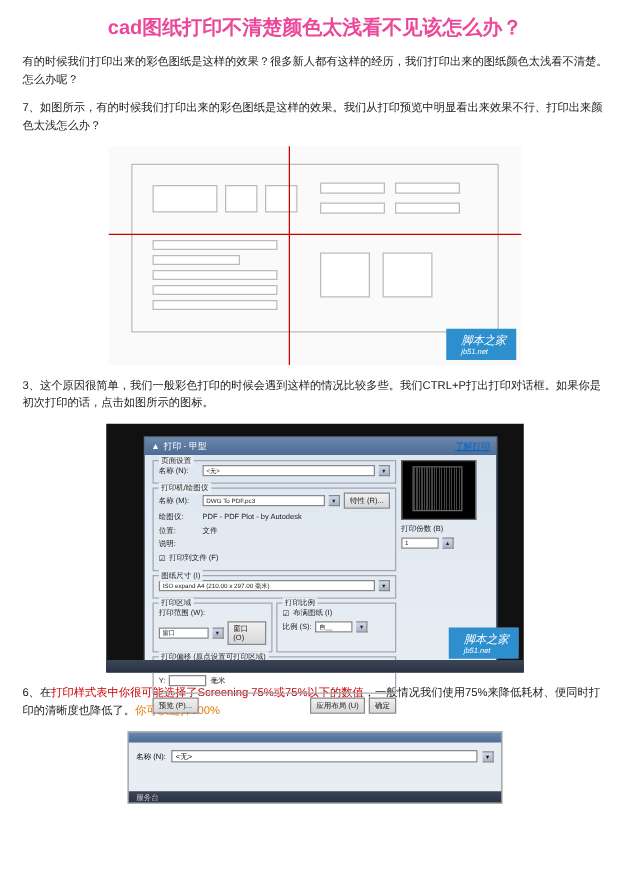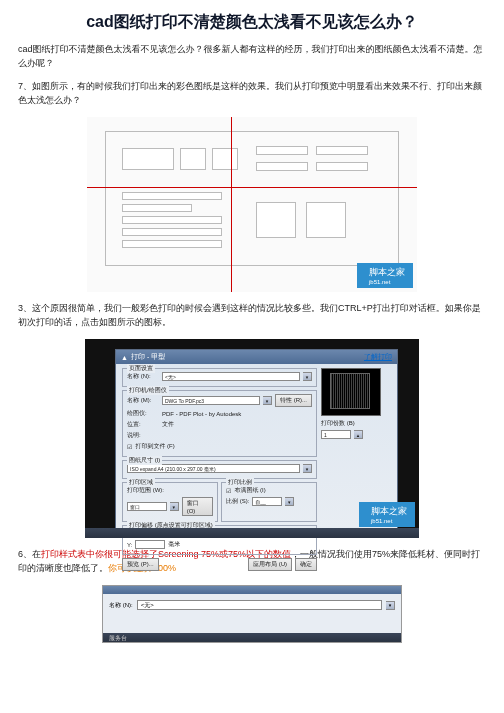--- a/index.html
+++ b/index.html
@@ -9,21 +9,21 @@
     }
     body {
       width: 504px;
       height: 713px;
       background: #fff;
       font-family: "Microsoft YaHei", SimSun, Arial, sans-serif;
       padding: 12px 18px;
       overflow: hidden;
     }
     .title {
-      color: #0f172a;
+      color: #ec4899;
       font-size: 16px;
       font-weight: bold;
       text-align: center;
       margin-bottom: 10px;
     }
     .para {
       font-size: 9px;
       color: #222;
       line-height: 1.5;
       margin-bottom: 10px;
@@ -69,20 +69,21 @@
       bottom: 0;
     }
     .watermark {
       position: absolute;
       right: 4px;
       bottom: 4px;
       background: #2e8fce;
       color: #fff;
       font-size: 9px;
       padding: 3px 8px 3px 12px;
+      font-style: italic;
     }
     .figure2 {
       width: 334px;
       height: 199px;
       margin: 6px auto 10px;
       position: relative;
       background: #111;
     }
     .dialog {
       position: absolute;
@@ -224,21 +225,21 @@
       color: #06c;
       text-decoration: underline;
       font-size: 7px;
     }
   </style>
 </head>
 <body>
 
 <div class="title">cad图纸打印不清楚颜色太浅看不见该怎么办？</div>
 
-<div class="para">cad图纸打印不清楚颜色太浅看不见该怎么办？很多新人都有这样的经历，我们打印出来的图纸颜色太浅看不清楚。怎么办呢？</div>
+<div class="para">有的时候我们打印出来的彩色图纸是这样的效果？很多新人都有这样的经历，我们打印出来的图纸颜色太浅看不清楚。怎么办呢？</div>
 
 <div class="para">7、如图所示，有的时候我们打印出来的彩色图纸是这样的效果。我们从打印预览中明显看出来效果不行、打印出来颜色太浅怎么办？</div>
 
 <div class="figure1">
   <div class="fig1-plan">
     <div class="fig1-box" style="left:16px;top:16px;width:52px;height:22px;"></div>
     <div class="fig1-box" style="left:74px;top:16px;width:26px;height:22px;"></div>
     <div class="fig1-box" style="left:106px;top:16px;width:26px;height:22px;"></div>
     <div class="fig1-box" style="left:150px;top:14px;width:52px;height:9px;"></div>
     <div class="fig1-box" style="left:210px;top:14px;width:52px;height:9px;"></div>

